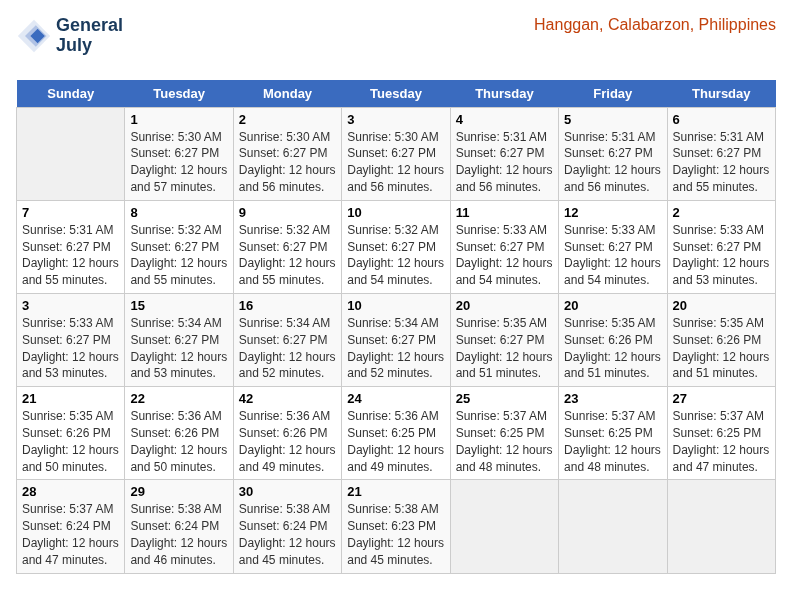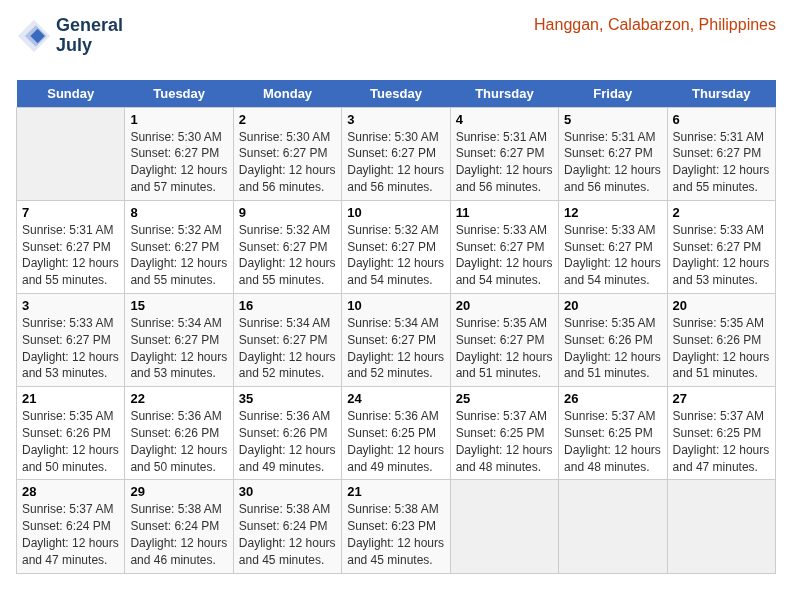--- a/index.html
+++ b/index.html
@@ -276,42 +276,42 @@
 and 50 minutes.</div>
         </td>
         <td>
           <div class="day-number">22</div>
           <div class="day-info" style="white-space: pre-line;">Sunrise: 5:36 AM
 Sunset: 6:26 PM
 Daylight: 12 hours
 and 50 minutes.</div>
         </td>
         <td>
-          <div class="day-number">35</div>
+          <div class="day-number">42</div>
           <div class="day-info" style="white-space: pre-line;">Sunrise: 5:36 AM
 Sunset: 6:26 PM
 Daylight: 12 hours
 and 49 minutes.</div>
         </td>
         <td>
           <div class="day-number">24</div>
           <div class="day-info" style="white-space: pre-line;">Sunrise: 5:36 AM
 Sunset: 6:25 PM
 Daylight: 12 hours
 and 49 minutes.</div>
         </td>
         <td>
           <div class="day-number">25</div>
           <div class="day-info" style="white-space: pre-line;">Sunrise: 5:37 AM
 Sunset: 6:25 PM
 Daylight: 12 hours
 and 48 minutes.</div>
         </td>
         <td>
-          <div class="day-number">26</div>
+          <div class="day-number">23</div>
           <div class="day-info" style="white-space: pre-line;">Sunrise: 5:37 AM
 Sunset: 6:25 PM
 Daylight: 12 hours
 and 48 minutes.</div>
         </td>
         <td>
           <div class="day-number">27</div>
           <div class="day-info" style="white-space: pre-line;">Sunrise: 5:37 AM
 Sunset: 6:25 PM
 Daylight: 12 hours

